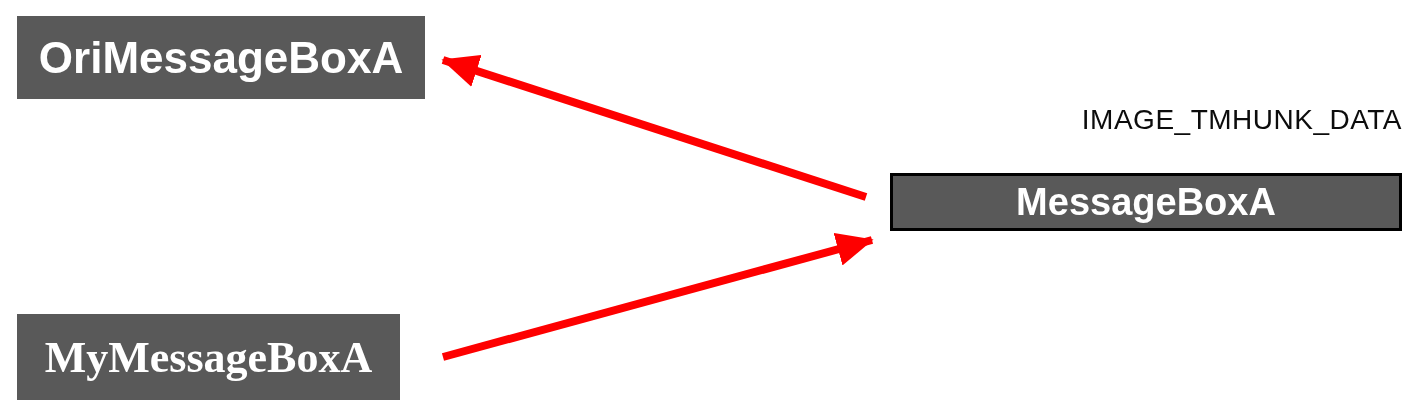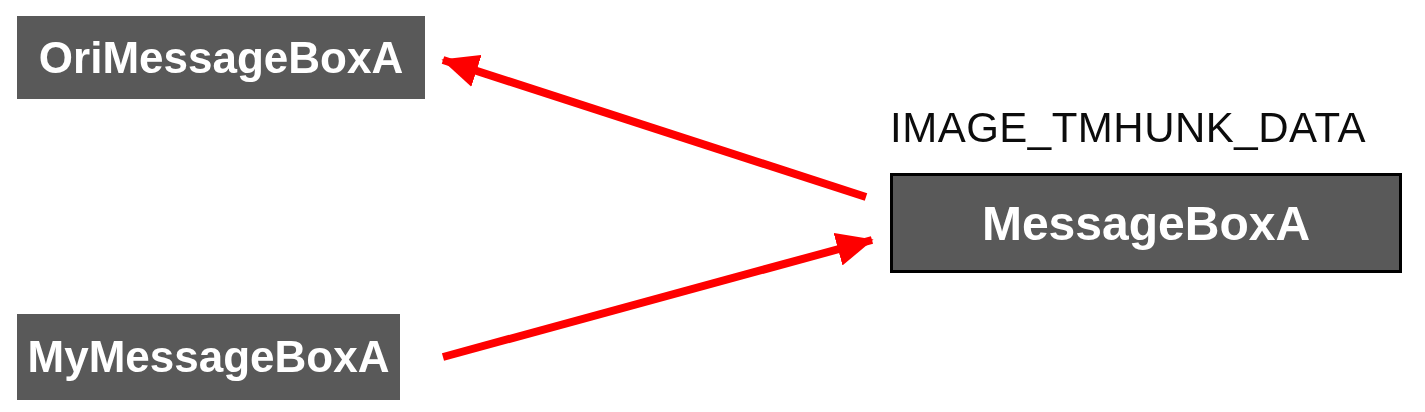--- a/index.html
+++ b/index.html
@@ -43,33 +43,33 @@
     box-sizing: border-box;
     background: var(--box-fill);
     color: var(--box-text);
     font-weight: bold;
     display: flex;
     align-items: center;
     justify-content: center;
     white-space: nowrap;
   }
   .box-ori   { left: 17px;  top: 16px;  width: 408px; height: 83px; font-size: 44px; }
-  .box-my    { left: 17px;  top: 314px; width: 383px; height: 86px; font-size: 44px; }
+  .box-my    { left: 17px;  top: 314px; width: 383px; height: 86px; font-size: 44px; font-family: Liberation Serif, serif; }
   .box-target{
-    left: 890px; top: 173px; width: 512px; height: 100px;
-    font-size: 48px;
+    left: 890px; top: 173px; width: 512px; height: 58px;
+    font-size: 38px;
     border: 3px solid var(--target-border);
   }
   .annotation {
     position: absolute;
     left: 890px;
     top: 104px;
     width: 512px;
-    text-align: left;
-    font-size: 42px;
+    text-align: right;
+    font-size: 28px;
     font-weight: normal;
     color: var(--annotation-text);
     letter-spacing: 0.5px;
     white-space: nowrap;
   }
   .tag {
     position: absolute;
     box-sizing: border-box;
     background: var(--tag-fill);
     color: var(--tag-text);

